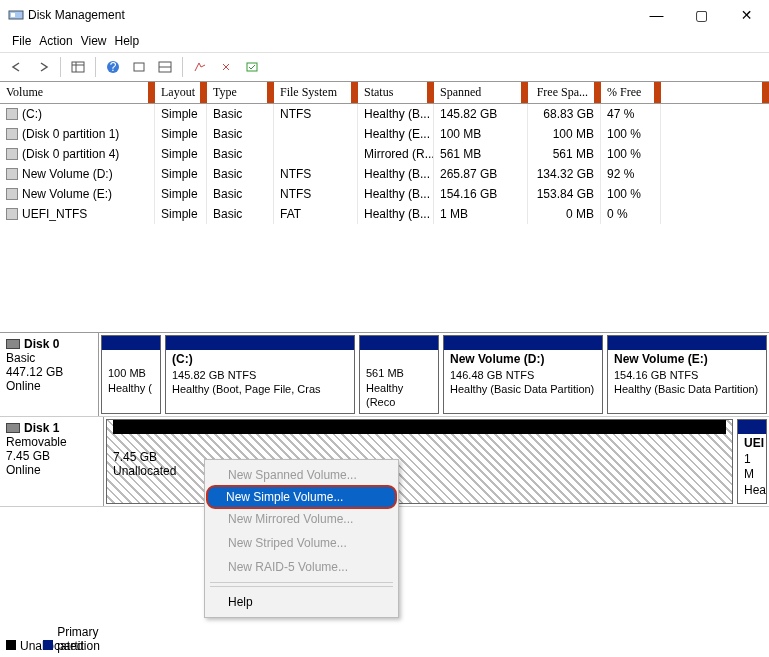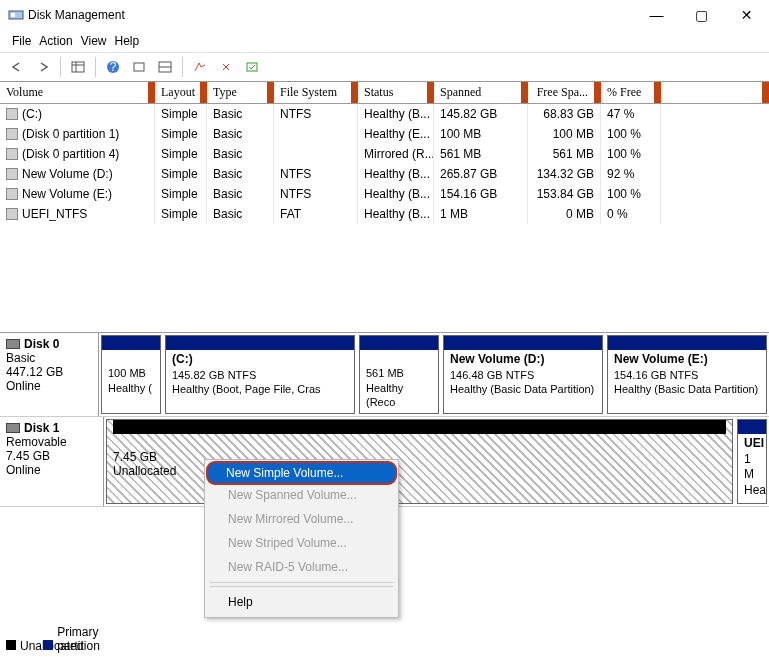--- a/index.html
+++ b/index.html
@@ -239,21 +239,21 @@
     </div>
   </div>
 </div>
 
 <div class="legend">
   <span style="background:#000"></span><span>Unallocated</span>&nbsp;&nbsp;
   <span style="background:#001a80"></span><span>Primary partition</span>
 </div>
 
 <div class="ctxmenu" id="ctxmenu">
+    <div class="item dis">New Spanned Volume...</div>
     <div class="item sel">New Simple Volume...</div>
-    <div class="item dis">New Spanned Volume...</div>
     <div class="item dis">New Mirrored Volume...</div>
     <div class="item dis">New Striped Volume...</div>
     <div class="item dis">New RAID-5 Volume...</div>
     <hr>
     <hr>
     <div class="item">Help</div>
   </div>
 
 </body></html>

